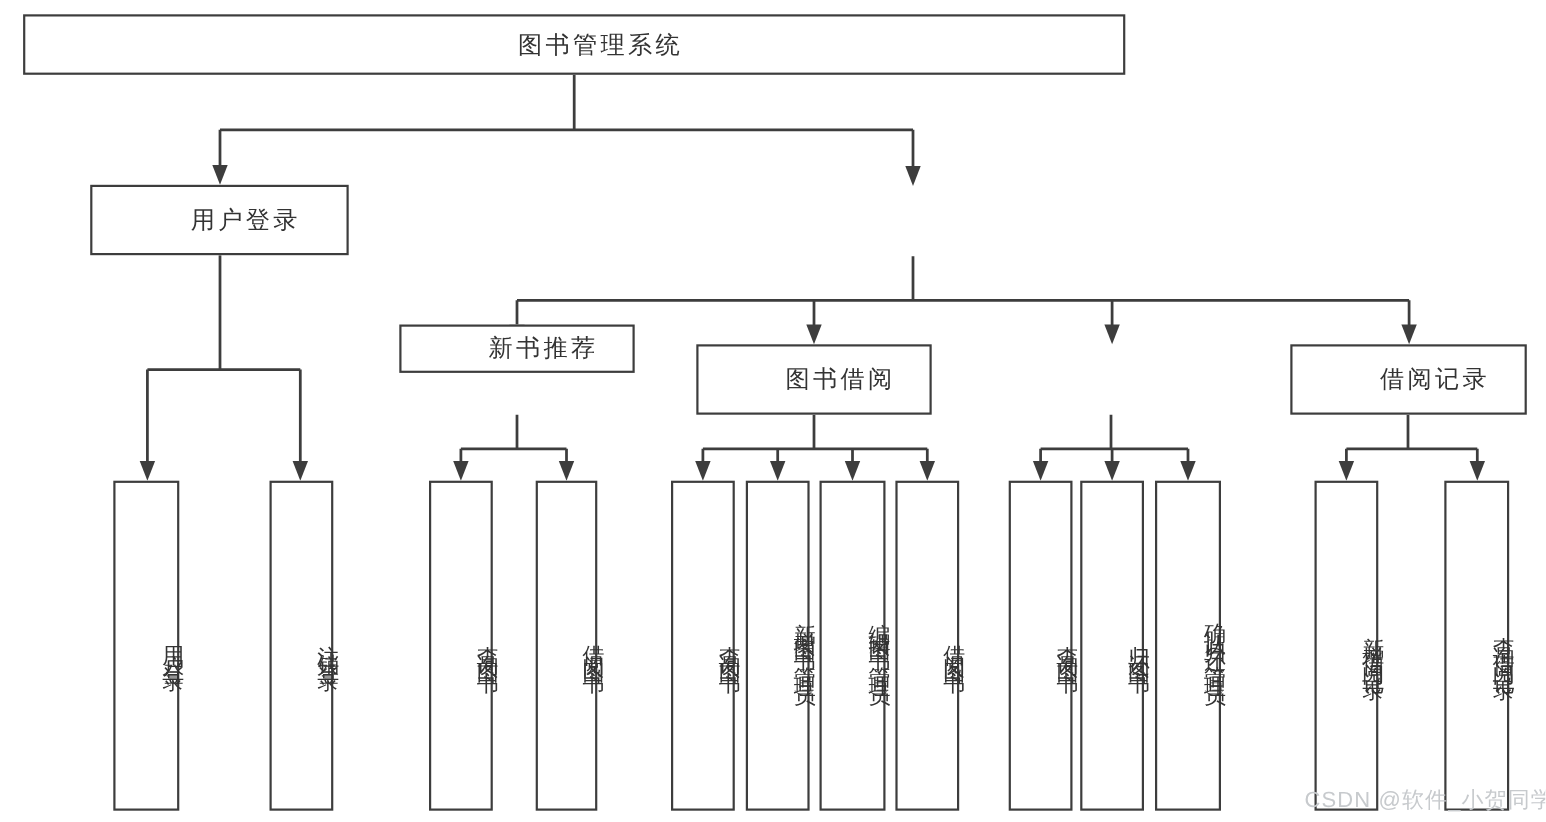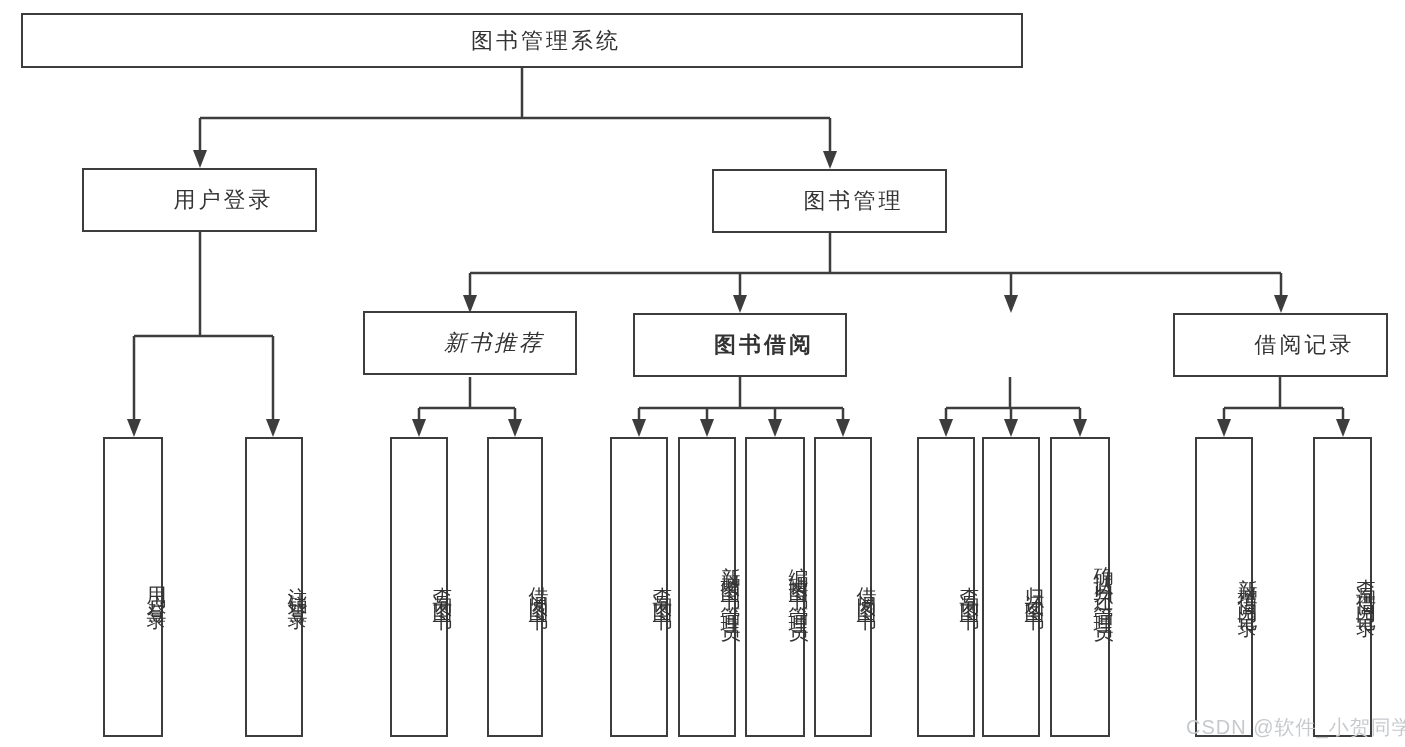--- a/index.html
+++ b/index.html
@@ -86,24 +86,23 @@
       <path d="M1004 419 L1018 419 L1011 437 Z"></path>
       <path d="M1073 419 L1087 419 L1080 437 Z"></path>
       <path d="M1217 419 L1231 419 L1224 437 Z"></path>
       <path d="M1336 419 L1350 419 L1343 437 Z"></path>
     </g>
   </svg>
 
   <div class="node node-h" style="left:21px;top:13px;width:1002px;height:55px;">图书管理系统</div>
 
   <div class="node node-h" style="left:82px;top:168px;width:235px;height:64px;">用户登录</div>
-  <div class="node node-h" style="left:712px;top:169px;width:235px;height:64px;">图书管理</div>
 
-  <div class="node node-h" style="left:363px;top:311px;width:214px;height:64px;font-style:italic;">新书推荐</div>
-  <div class="node node-h" style="left:633px;top:313px;width:214px;height:64px;font-weight:bold;">图书借阅</div>
+  <div class="node node-h" style="left:363px;top:295px;width:214px;height:44px;">新书推荐</div>
+  <div class="node node-h" style="left:633px;top:313px;width:214px;height:64px;">图书借阅</div>
   <div class="node node-h" style="left:1173px;top:313px;width:215px;height:64px;">借阅记录</div>
 
   <div class="node node-v" style="left:103px;top:437px;width:60px;height:300px;">用户登录</div>
   <div class="node node-v" style="left:245px;top:437px;width:58px;height:300px;">注销登录</div>
 
   <div class="node node-v" style="left:390px;top:437px;width:58px;height:300px;">查询图书</div>
   <div class="node node-v" style="left:487px;top:437px;width:56px;height:300px;">借阅图书</div>
 
   <div class="node node-v" style="left:610px;top:437px;width:58px;height:300px;">查询图书</div>
   <div class="node node-v" style="left:678px;top:437px;width:58px;height:300px;">新增图书（管理员）</div>

